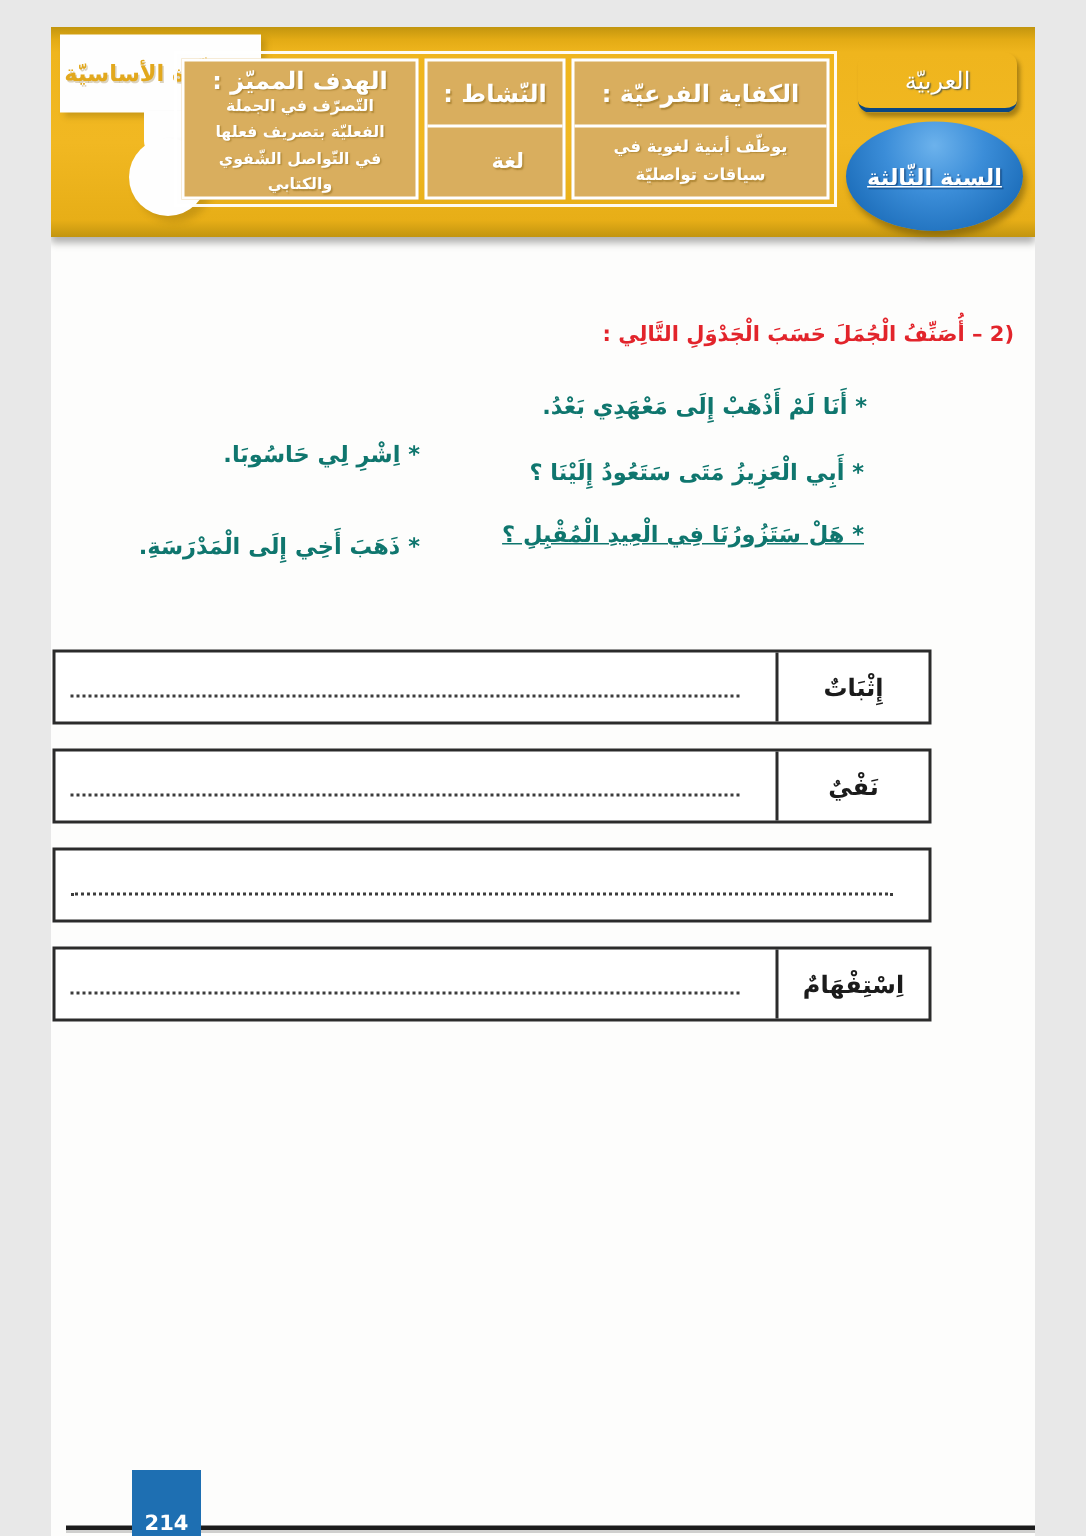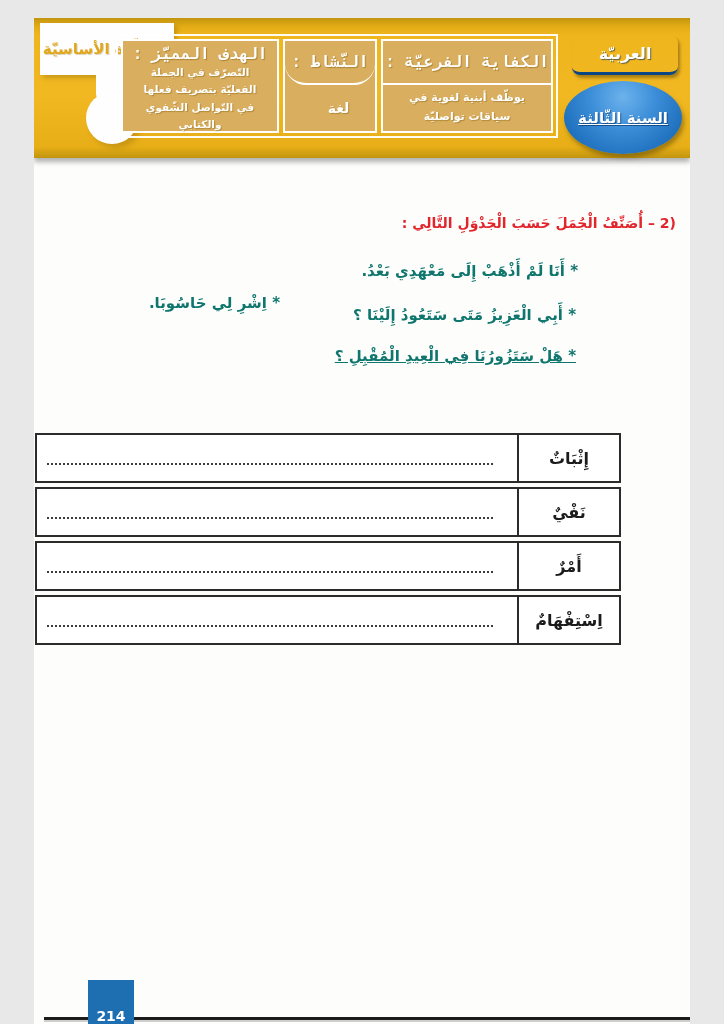--- a/index.html
+++ b/index.html
@@ -54,47 +54,46 @@
   .info-box {
     border: 2px solid #ffffff;
     background: #d9ae5e;
     display: flex; flex-direction: column;
     color: #fff;
   }
   .info-box .box-title {
     display: flex; align-items: center; justify-content: center;
     font-weight: bold; font-size: 16px;
     text-shadow: 1px 1px 1px rgba(120,85,0,0.45);
-    font-family: Liberation Mono, monospace;
   }
   .info-box .box-body {
     flex: 1; display: flex; align-items: center; justify-content: center;
     font-weight: bold; text-align: center;
     text-shadow: 1px 1px 1px rgba(120,85,0,0.40);
     padding-left: 17px;
   }
   .box-competency { width: 172px; }
   .box-competency .box-title { height: 44px; border-bottom: 2px solid #fff; }
   .box-competency .box-body { font-size: 11px; line-height: 1.7; padding: 0 6px; }
   .box-activity { width: 94px; }
-  .box-activity .box-title { height: 44px; border-bottom: 2px solid #fff; border-radius: 21px; }
+  .box-activity .box-title { height: 44px; border-bottom: 2px solid #fff; }
   .box-activity .box-body { font-size: 14px; }
   .box-objective { flex: 1; }
   .box-objective .box-title { height: 30px; margin-top: 3px; }
   .box-objective .box-body { font-size: 10.5px; line-height: 1.65; padding: 0 16px 4px; align-items: flex-start; }
 
   
   .subject-badge {
     position: absolute; top: 17px; right: 12px; width: 106px; height: 40px;
     border-radius: 8px;
     background: linear-gradient(180deg, #66adે8 0%, #5fa9e6 0%, #2a7ecb 55%, #0f5ca6 100%);
     border-bottom: 3px solid #0a4683;
     box-shadow: 2px 3px 3px rgba(60,45,0,0.40);
     display: flex; align-items: center; justify-content: center;
-    color: #fff; font-size: 16px; font-weight: bold;
+    color: #fff; font-size: 16px; font-weight: normal;
     text-shadow: 1px 1px 1px rgba(0,40,90,0.6);
   }
   .year-badge {
     position: absolute; top: 63px; right: 8px; width: 118px; height: 73px;
     border-radius: 50%;
     background: radial-gradient(ellipse at 50% 22%, #6cb2ec 0%, #3b8dd8 40%, #1263b0 95%);
     box-shadow: 2px 4px 4px rgba(60,45,0,0.40);
     display: flex; align-items: center; justify-content: center;
     color: #fff; font-size: 15px; font-weight: bold;
     text-shadow: 1px 1px 1px rgba(0,40,90,0.6);
@@ -114,21 +113,21 @@
   }
   .s1 { top: 244px; right: 112px; }
   .s2r { top: 288px; right: 114px; }
   .s2l { top: 276px; right: 410px; text-align: right; }
   .s3r { top: 329px; right: 114px; text-decoration: underline; }
   .s3l { top: 337px; right: 410px; }
 
   
   .class-table {
     position: absolute; top: 415px; right: 69px; width: 586px;
-    display: flex; flex-direction: column; gap: 4px;
+    display: flex; flex-direction: column; gap: 16px;
   }
   .t-row {
     height: 50px;
     border: 2px solid #2b2b2b;
     display: flex;
     background: #fff;
   }
   .t-label {
     width: 102px;
     border-left: 2px solid #2b2b2b;
@@ -197,36 +196,36 @@
 
   <div class="exercise-title">
     <span class="num" dir="ltr">2)</span>
     <span>– أُصَنِّفُ الْجُمَلَ حَسَبَ الْجَدْوَلِ التَّالِي :</span>
   </div>
 
   <div class="sentence s1">* أَنَا لَمْ أَذْهَبْ إِلَى مَعْهَدِي بَعْدُ.</div>
   <div class="sentence s2r">* أَبِي الْعَزِيزُ مَتَى سَتَعُودُ إِلَيْنَا ؟</div>
   <div class="sentence s2l">* اِشْرِ لِي حَاسُوبَا.</div>
   <div class="sentence s3r">* هَلْ سَتَزُورُنَا فِي الْعِيدِ الْمُقْبِلِ ؟</div>
+  <div class="sentence s3l">* ذَهَبَ أَخِي إِلَى الْمَدْرَسَةِ.</div>
 
   <div class="class-table">
     <div class="t-row">
       <div class="t-label">إِثْبَاتٌ</div>
       <div class="t-answer">
           <div class="t-dots"></div>
         </div>
     </div>
     <div class="t-row">
       <div class="t-label">نَفْيٌ</div>
       <div class="t-answer">
           <div class="t-dots"></div>
         </div>
     </div>
     <div class="t-row">
-      <div class="t-label">أَمْرٌ</div>
       <div class="t-answer">
           <div class="t-dots"></div>
         </div>
     </div>
     <div class="t-row">
       <div class="t-label">اِسْتِفْهَامٌ</div>
       <div class="t-answer">
           <div class="t-dots"></div>
         </div>
     </div>

